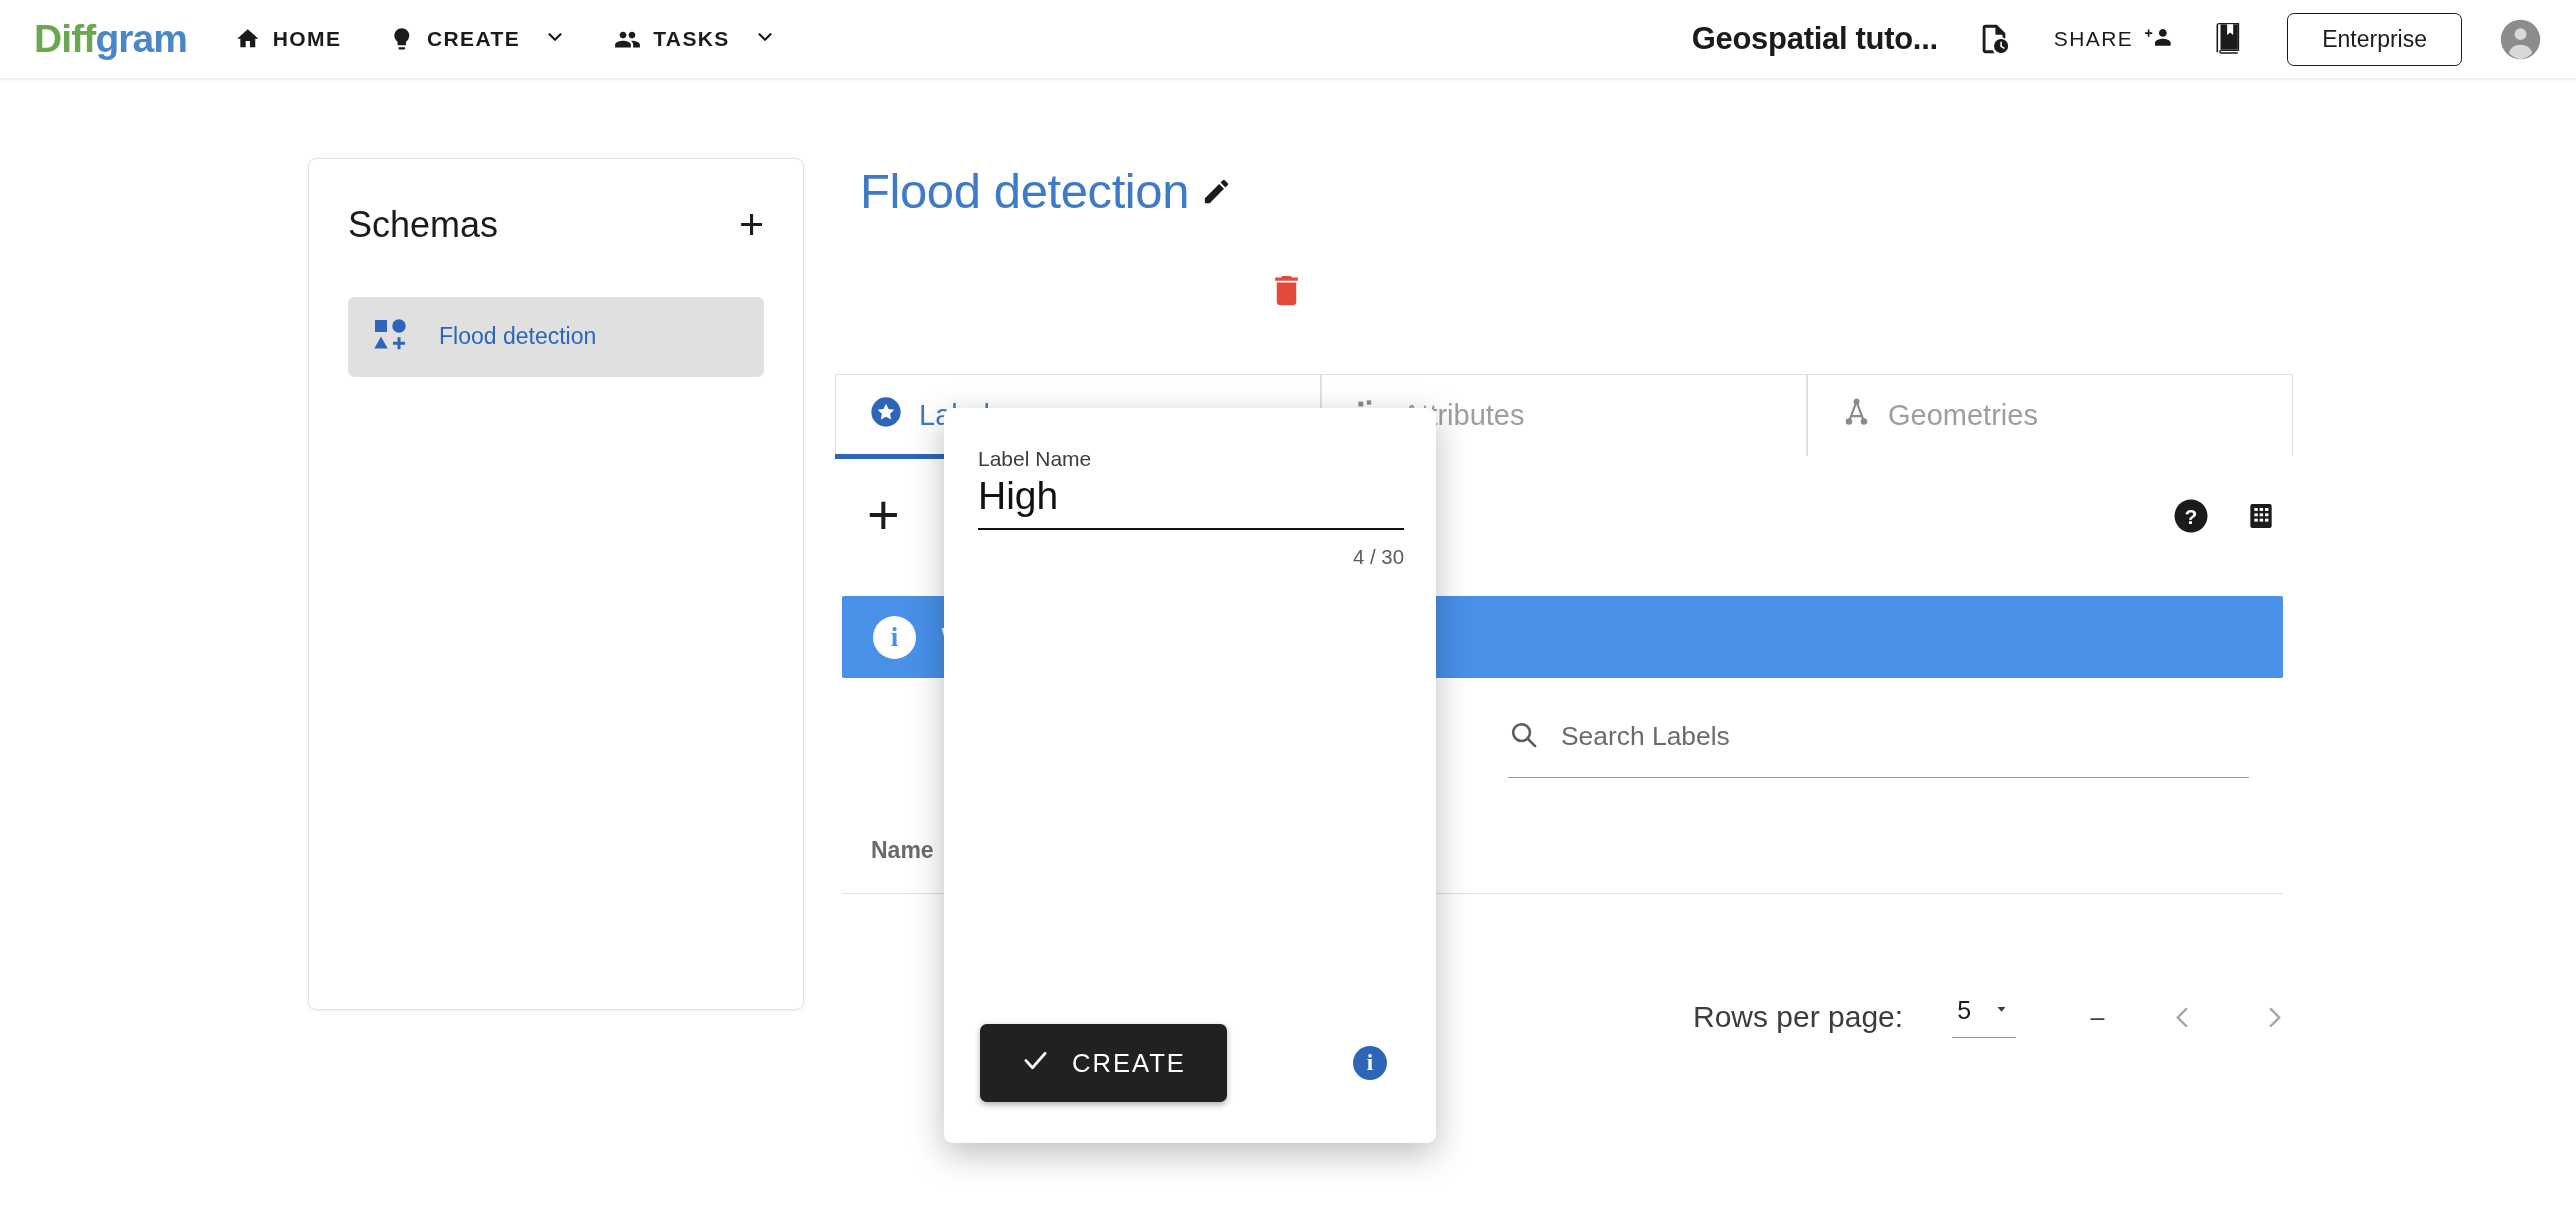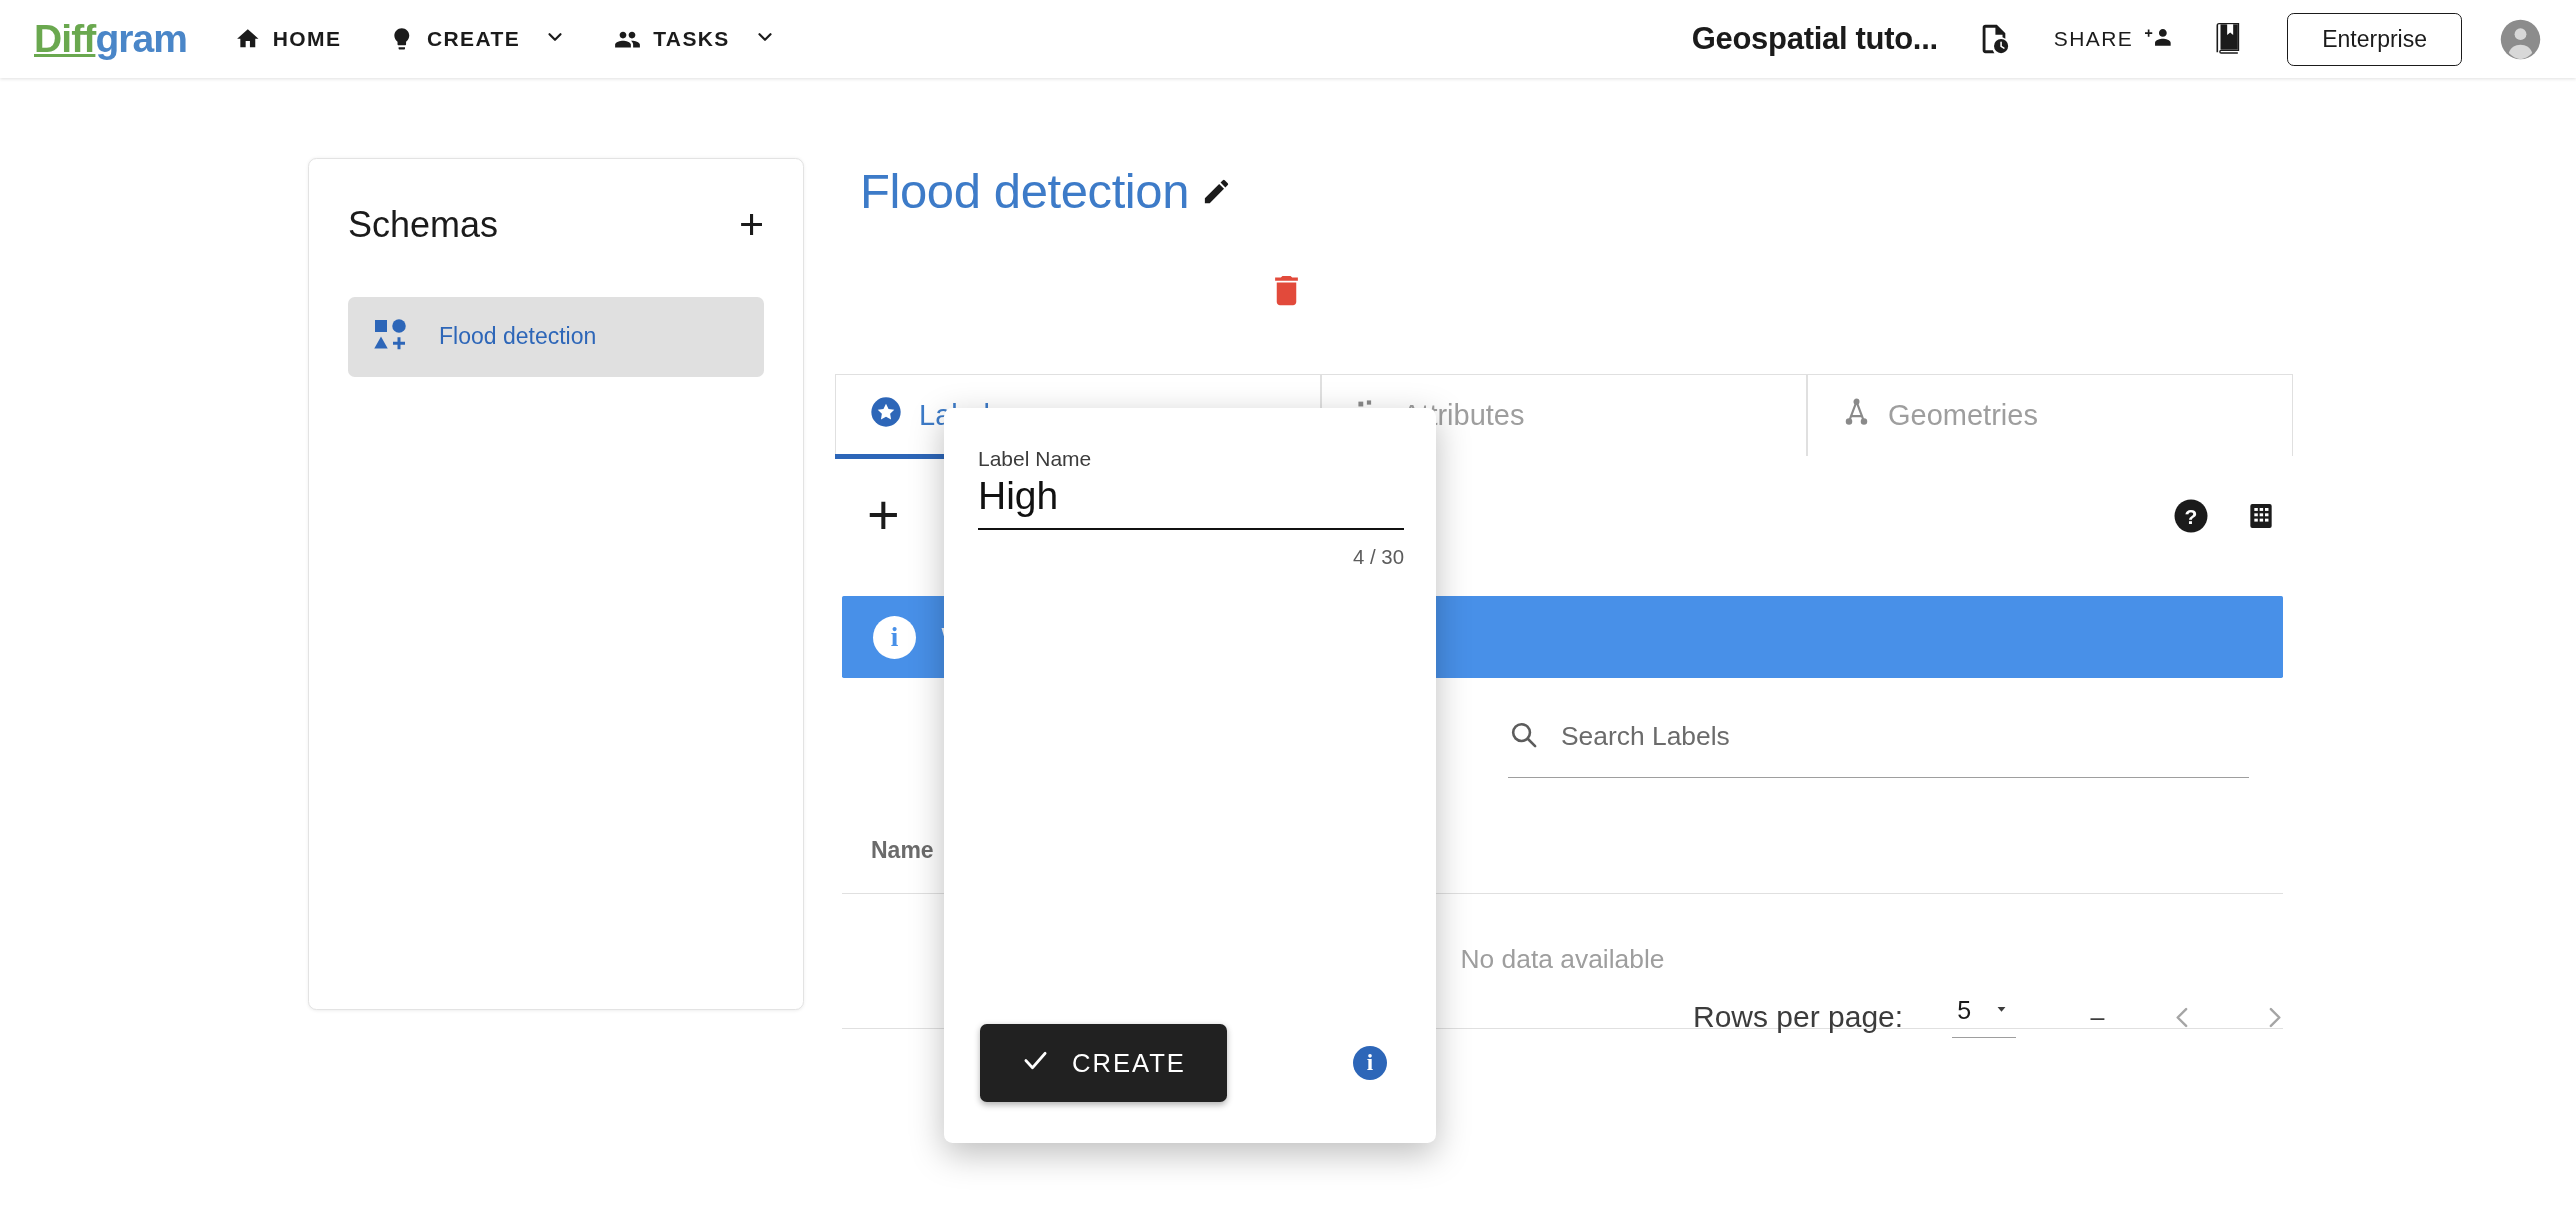--- a/index.html
+++ b/index.html
@@ -12,21 +12,21 @@
   body { position: relative; }
 
   
   .topnav {
     position: absolute; top: 0; left: 0; width: 2576px; height: 78px;
     background: #fff; display: flex; align-items: center;
     box-shadow: 0 1.7px 3.4px rgba(0,0,0,0.12);
     z-index: 40;
   }
   .logo { margin-left: 34px; font-size: 39px; font-weight: 700; letter-spacing: -0.9px; }
-  .logo .g1 { color: #6aa84f; text-decoration: underline; }
+  .logo .g1 { color: #6aa84f; }
   .logo .g2 { color: #4a86c8; }
 
   .navitem {
     display: flex; align-items: center; gap: 12px;
     margin-left: 48px; color: #1b1b1b;
     font-size: 21px; font-weight: 700; letter-spacing: 1.4px;
   }
   .navitem .ic { display: flex; align-items: center; }
   .navitem .chev { margin-left: 12px; }
 
@@ -434,21 +434,20 @@
             <path d="M15.5 15.5L21 21" stroke-linecap="round"></path>
           </svg>
       </span>
       <input class="search-input" type="text" placeholder="Search Labels" style="">
     </div>
   </div>
 
   <div class="table">
     <div class="th">Name</div>
     <div class="tbl-divider"></div>
-    <div class="nodata">No data available</div>
     <div class="tbl-divider"></div>
   </div>
 
   <div class="pagination">
     <span class="rpp-label">Rows per page:</span>
     <div class="rpp-select">
       <span class="rpp-value">5</span>
       <span>
         <svg width="19" height="19" viewBox="0 0 24 24" fill="#3c3c3c">
             <path d="M7 10l5 6 5-6z"></path>

